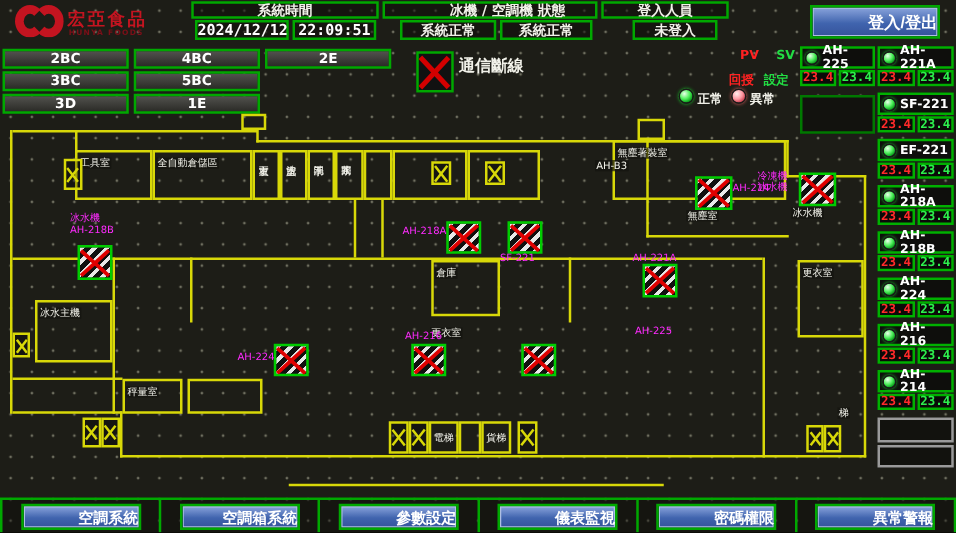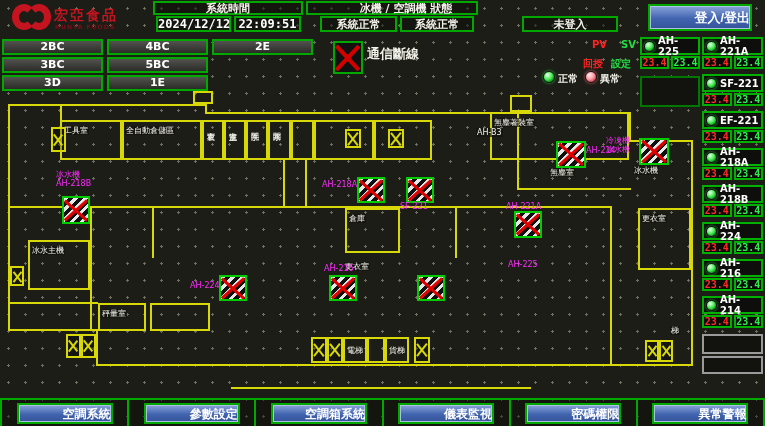--- a/index.html
+++ b/index.html
@@ -100,21 +100,24 @@
   </div>
   <div class="abs gbox hval" style="left:156px;top:16px;width:75px;height:16px;">2024/12/12</div>
   <div class="abs gbox hval" style="left:234px;top:16px;width:67px;height:16px;">22:09:51</div>
 
   <div class="abs gbox" style="left:306px;top:1px;width:172px;height:14px;padding-left:28px;">
     <div class="hlbl">冰機 / 空調機 狀態</div>
   </div>
   <div class="abs gbox hlbl" style="left:320px;top:16px;width:77px;height:16px;line-height:13px;">系統正常</div>
   <div class="abs gbox hlbl" style="left:400px;top:16px;width:74px;height:16px;line-height:13px;">系統正常</div>
 
-  <div class="abs gbox hlbl" style="left:522px;top:16px;width:96px;height:16px;line-height:13px;">未登入</div>
+  <div class="abs gbox" style="left:481px;top:1px;width:102px;height:14px;">
+    <div class="hlbl">登入人員</div>
+  </div>
+  <div class="abs gbox hlbl" style="left:506px;top:16px;width:68px;height:16px;line-height:13px;">未登入</div>
   <button class="abs bluebtn" style="left:648px;top:4px;width:104px;height:27px;font-size:13px;">登入/登出</button>
 
   <div id="floors"></div>
 
   <div class="abs commx" style="left:333px;top:41px;width:30px;height:33px;"></div>
   <div class="abs hlbl" style="left:367px;top:48px;font-size:13px;">通信斷線</div>
 
   <div class="abs pvsv pv" style="left:592px;top:39px;">PV</div>
   <div class="abs pvsv sv" style="left:621px;top:39px;">SV</div>
   <div class="abs pvsv pv" style="left:583px;top:57px;">回授</div>
@@ -126,24 +129,24 @@
 
   <div id="equip"></div>
 
   <div id="plan"></div>
 
   <div id="navbar">
       <div class="navcell">
         <button class="bluebtn navbtn">空調系統</button>
       </div>
       <div class="navcell">
+        <button class="bluebtn navbtn">空調箱系統</button>
+      </div>
+      <div class="navcell">
         <button class="bluebtn navbtn">參數設定</button>
-      </div>
-      <div class="navcell">
-        <button class="bluebtn navbtn">空調箱系統</button>
       </div>
       <div class="navcell">
         <button class="bluebtn navbtn">儀表監視</button>
       </div>
       <div class="navcell">
         <button class="bluebtn navbtn">密碼權限</button>
       </div>
       <div class="navcell">
         <button class="bluebtn navbtn">異常警報</button>
       </div>

